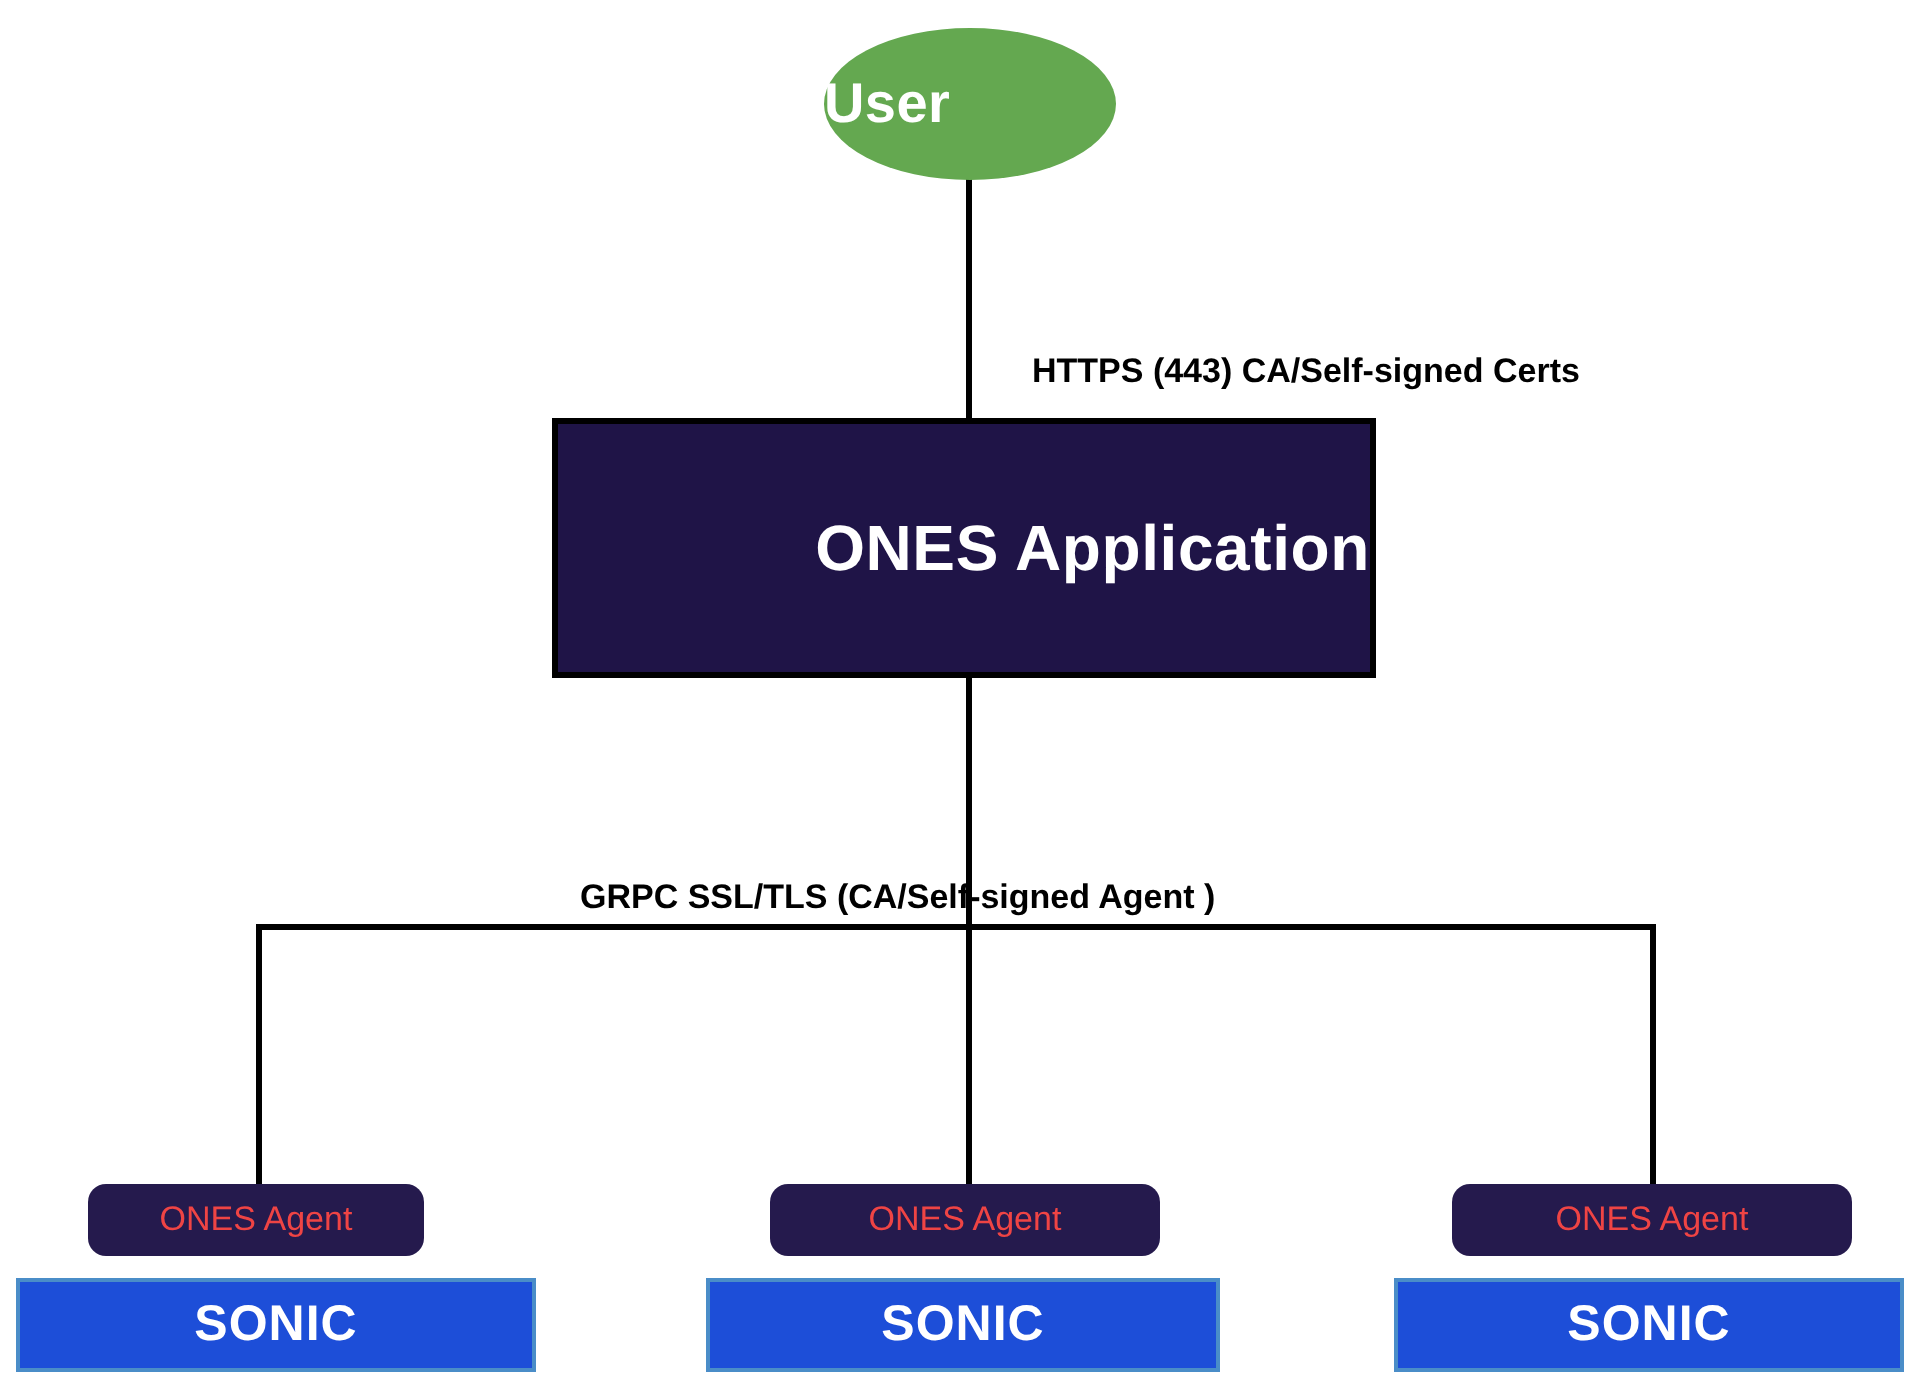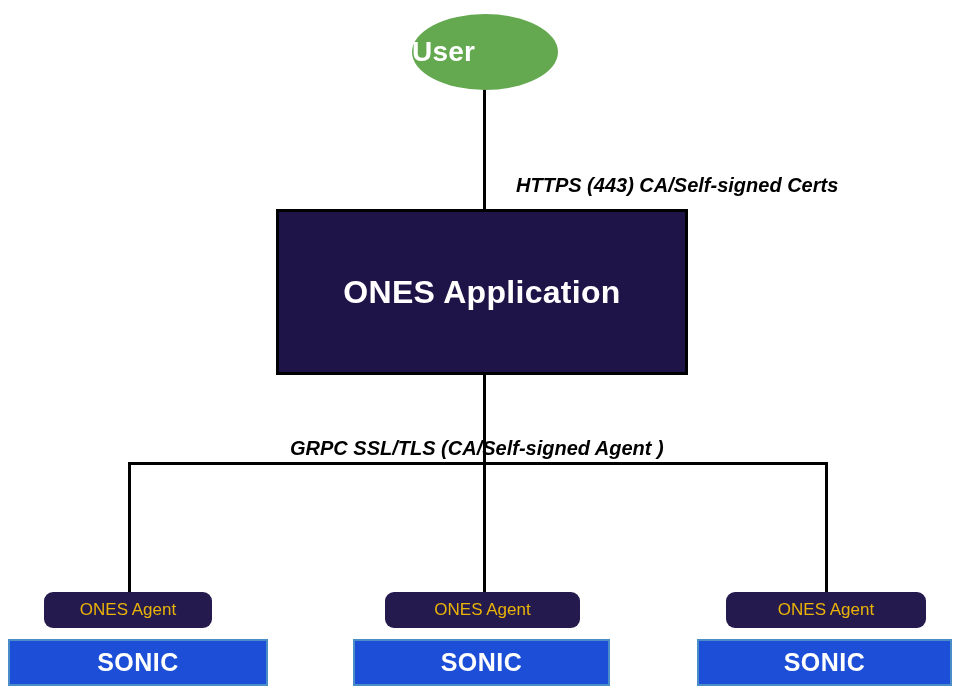--- a/index.html
+++ b/index.html
@@ -43,61 +43,60 @@
     font-weight: bold;
     letter-spacing: 0.2px;
   }
 
   
   #app-node {
     position: absolute;
     left: 276px;
     top: 209px;
     width: 412px;
-    height: 166px;
+    height: 130px;
     box-sizing: border-box;
     background: #1f1447;
     border: 3px solid #000000;
     display: flex;
     align-items: center;
-    justify-content: center;
+    justify-content: flex-end;
   }
   #app-node .node-label {
     color: #ffffff;
     font-size: 32px;
     font-weight: bold;
     letter-spacing: 0.3px;
   }
 
   
   .edge-label {
     position: absolute;
     color: #000000;
-    font-size: 20px;
+    font-size: 17px;
     font-weight: bold;
     line-height: 25px;
     white-space: pre;
-    font-style: italic;
   }
   #edge-label-user-app { left: 516px; top: 123px; }
   #edge-label-app-agents { left: 290px; top: 386px; }
 
   
   .agent-node {
     position: absolute;
     top: 592px;
     height: 36px;
     background: #251a4d;
     border-radius: 9px;
     display: flex;
     align-items: center;
     justify-content: center;
   }
   .agent-node .node-label {
-    color: #eab308;
+    color: #ef4444;
     font-size: 17px;
     font-weight: normal;
   }
   #agent-node-0 { left: 44px;  width: 168px; }
   #agent-node-1 { left: 385px; width: 195px; }
   #agent-node-2 { left: 726px; width: 200px; }
 
   
   .sonic-node {
     position: absolute;

